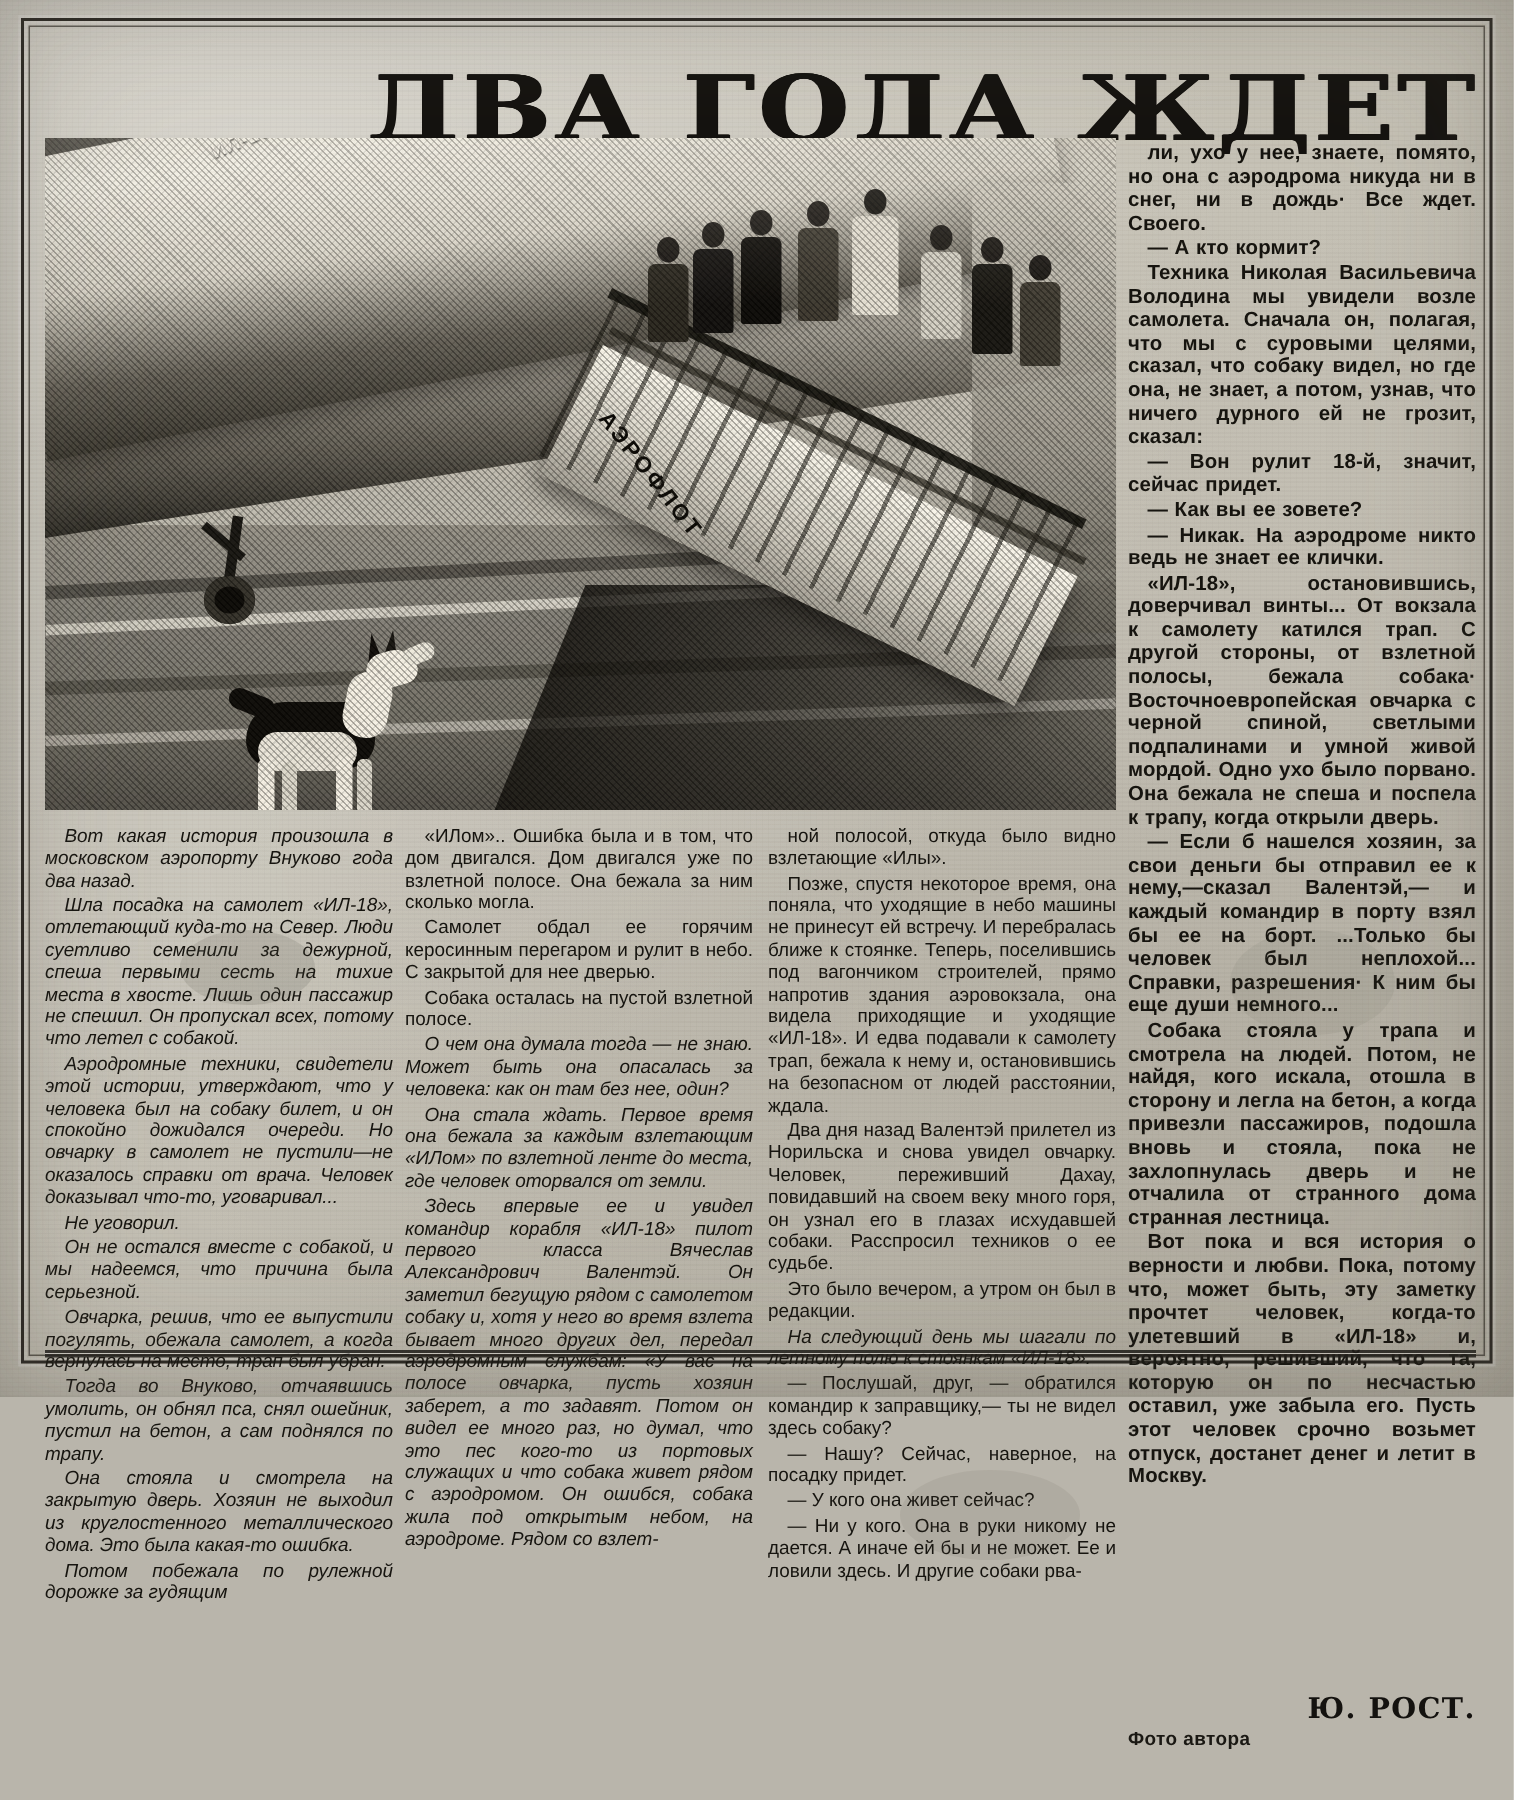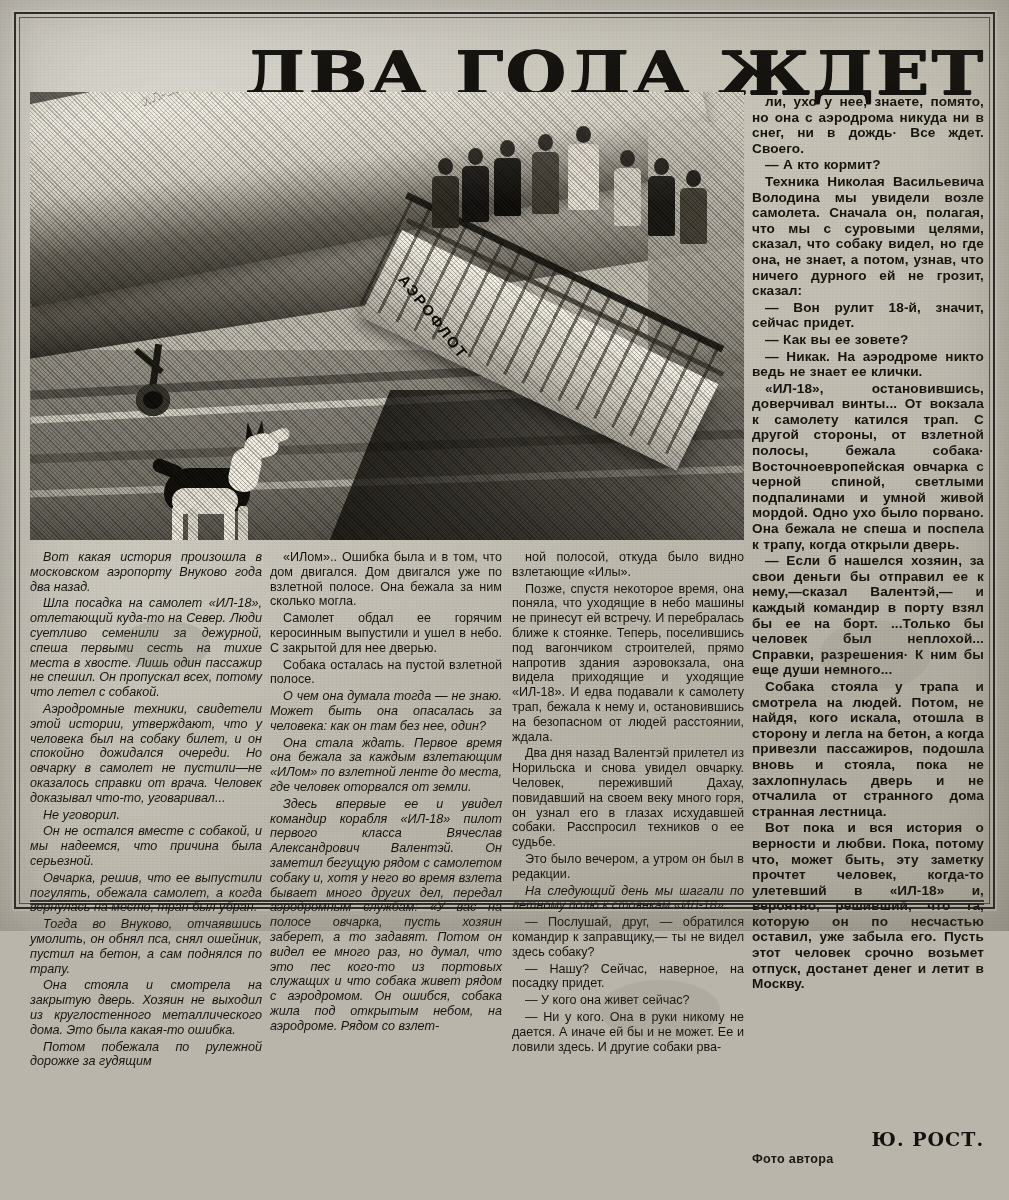--- a/index.html
+++ b/index.html
@@ -336,21 +336,21 @@
     <p class="ital">Не уговорил.</p>
     <p class="ital">Он не остался вместе с собакой, и мы надеемся, что причина была серьезной.</p>
     <p class="ital">Овчарка, решив, что ее выпустили погулять, обежала самолет, а когда вернулась на место, трап был убран.</p>
     <p class="ital">Тогда во Внуково, отчаявшись умолить, он обнял пса, снял ошейник, пустил на бетон, а сам поднялся по трапу.</p>
     <p class="ital">Она стояла и смотрела на закрытую дверь. Хозяин не выходил из круглостенного металлического дома. Это была какая-то ошибка.</p>
     <p class="ital">Потом побежала по рулежной дорожке за гудящим</p>
   </div>
 
   <div class="col lower c2">
     <p class="upr">«ИЛом».. Ошибка была и в том, что дом двигался. Дом двигался уже по взлетной полосе. Она бежала за ним сколько могла.</p>
-    <p class="upr">Самолет обдал ее горячим керосинным выпустили и ушел в небо. С закрытой для нее дверью.</p>
+    <p class="upr">Самолет обдал ее горячим керосинным перегаром и рулит в небо. С закрытой для нее дверью.</p>
     <p class="upr">Собака осталась на пустой взлетной полосе.</p>
     <p class="ital">О чем она думала тогда — не знаю. Может быть она опасалась за человека: как он там без нее, один?</p>
     <p class="ital">Она стала ждать. Первое время она бежала за каждым взлетающим «ИЛом» по взлетной ленте до места, где человек оторвался от земли.</p>
     <p class="ital">Здесь впервые ее и увидел командир корабля «ИЛ-18» пилот первого класса Вячеслав Александрович Валентэй. Он заметил бегущую рядом с самолетом собаку и, хотя у него во время взлета бывает много других дел, передал аэродромным службам: «У вас на полосе овчарка, пусть хозяин заберет, а то задавят. Потом он видел ее много раз, но думал, что это пес кого-то из портовых служащих и что собака живет рядом с аэродромом. Он ошибся, собака жила под открытым небом, на аэродроме. Рядом со взлет-</p>
   </div>
 
   <div class="col lower c3">
     <p class="upr">ной полосой, откуда было видно взлетающие «Илы».</p>
     <p class="upr">Позже, спустя некоторое время, она поняла, что уходящие в небо машины не принесут ей встречу. И перебралась ближе к стоянке. Теперь, поселившись под вагончиком строителей, прямо напротив здания аэровокзала, она видела приходящие и уходящие «ИЛ-18». И едва подавали к самолету трап, бежала к нему и, остановившись на безопасном от людей расстоянии, ждала.</p>
     <p class="upr">Два дня назад Валентэй прилетел из Норильска и снова увидел овчарку. Человек, переживший Дахау, повидавший на своем веку много горя, он узнал его в глазах исхудавшей собаки. Расспросил техников о ее судьбе.</p>

